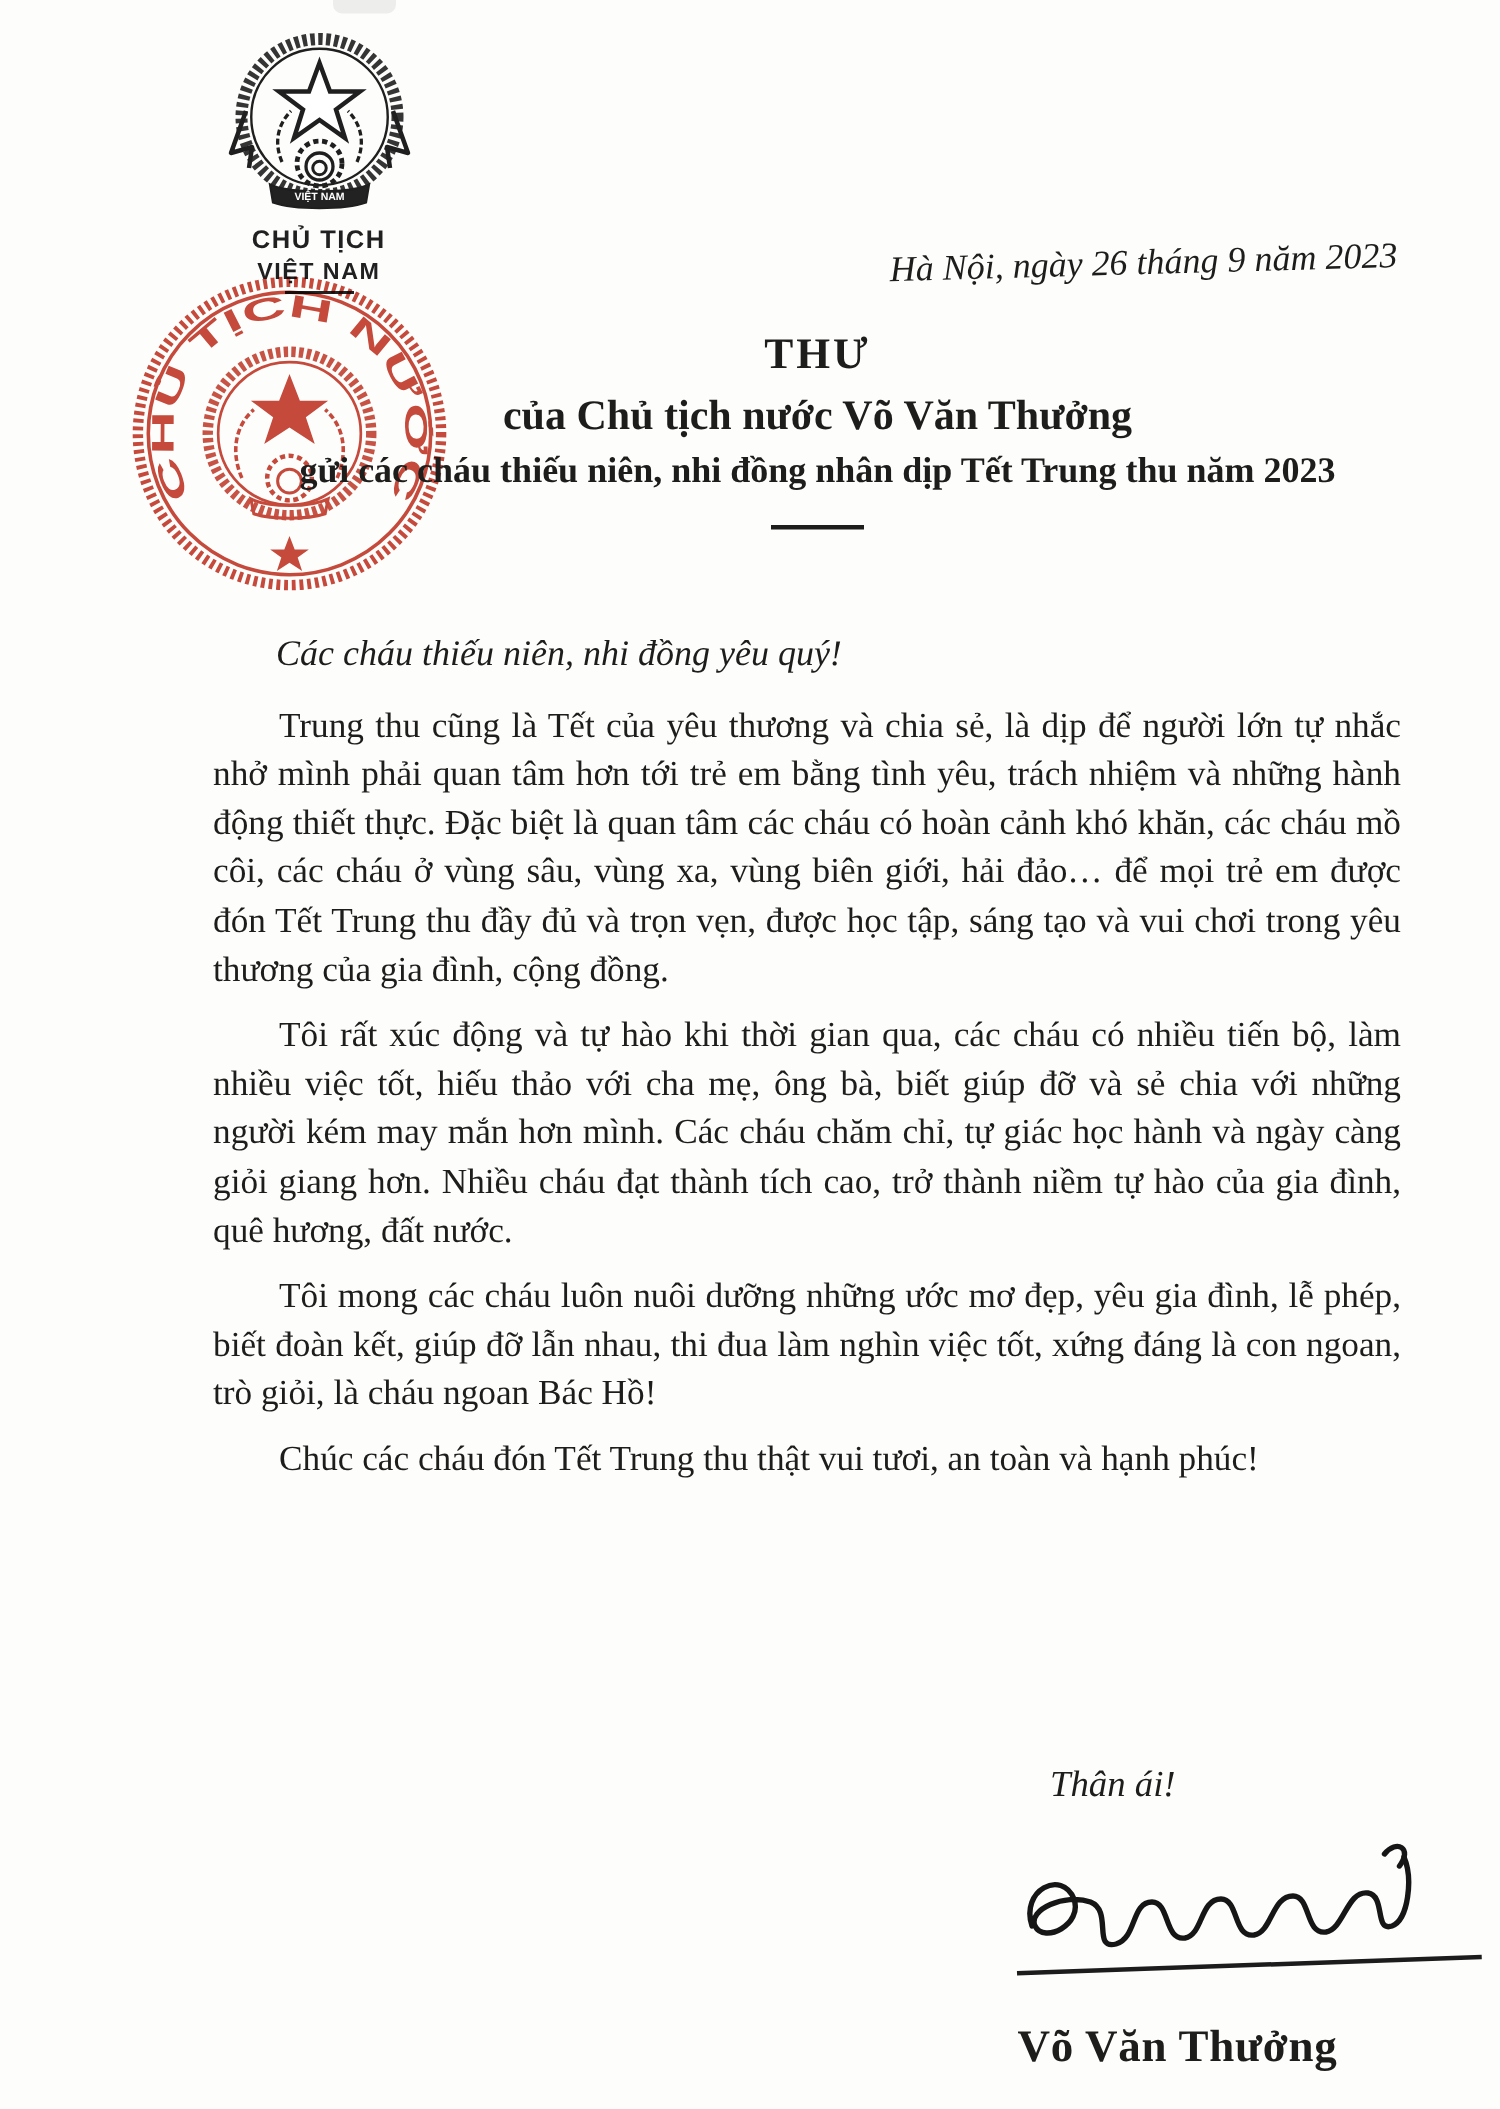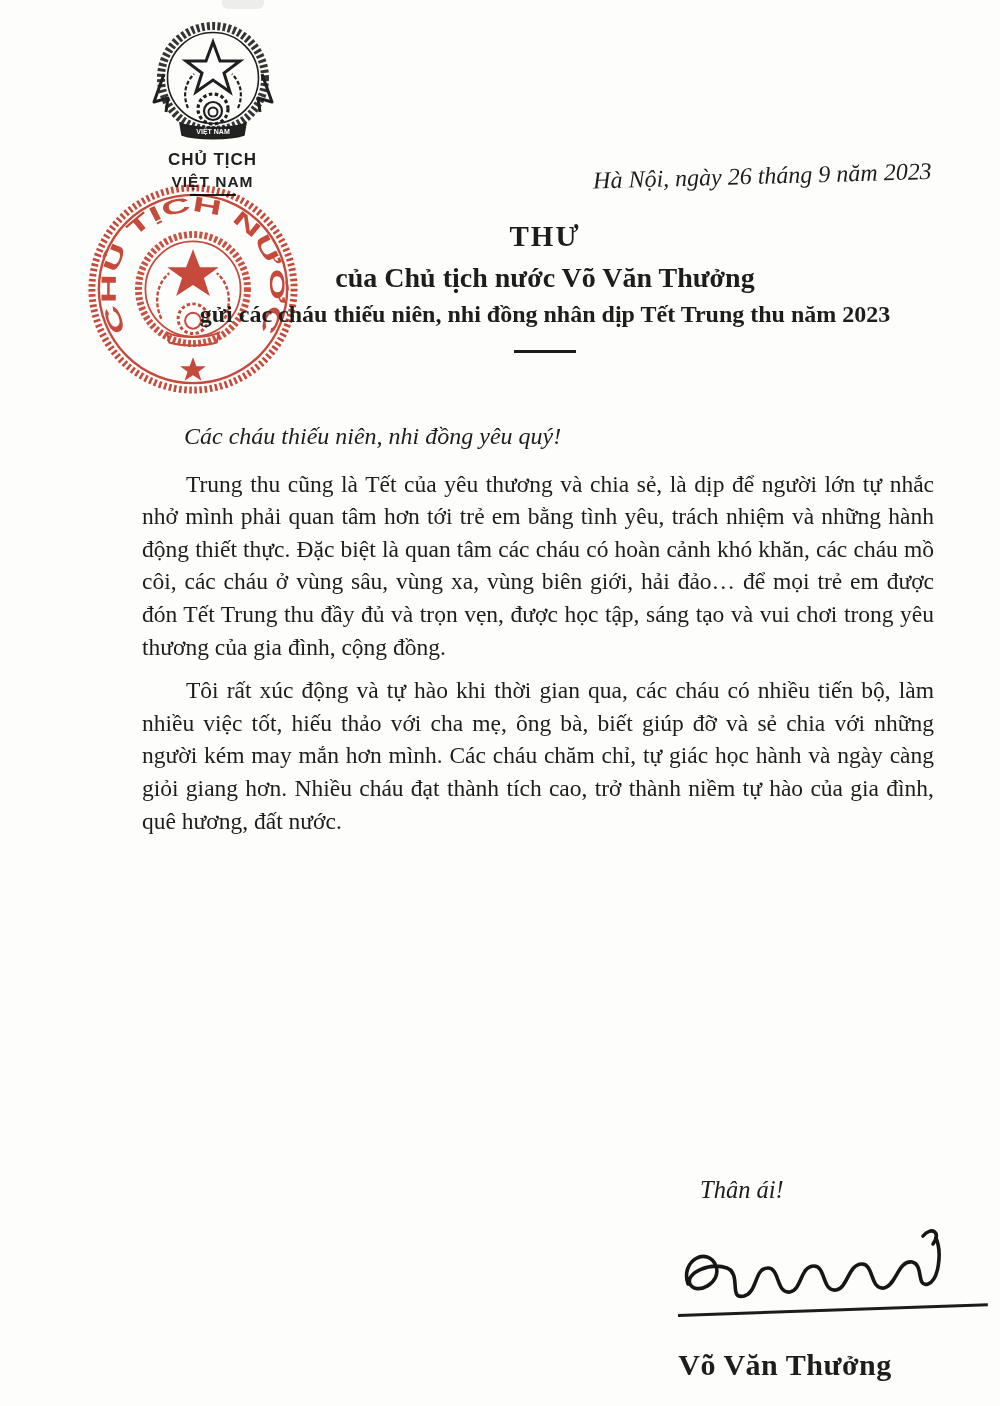--- a/index.html
+++ b/index.html
@@ -174,20 +174,22 @@
   <div class="h-title">THƯ</div>
   <div class="h-sub1">của Chủ tịch nước Võ Văn Thưởng</div>
   <div class="h-sub2">gửi các cháu thiếu niên, nhi đồng nhân dịp Tết Trung thu năm 2023</div>
   <div class="h-rule"></div>
 </div>
 
 <div class="abs body-text">
   <div class="salutation">Các cháu thiếu niên, nhi đồng yêu quý!</div>
   <p>Trung thu cũng là Tết của yêu thương và chia sẻ, là dịp để người lớn tự nhắc nhở mình phải quan tâm hơn tới trẻ em bằng tình yêu, trách nhiệm và những hành động thiết thực. Đặc biệt là quan tâm các cháu có hoàn cảnh khó khăn, các cháu mồ côi, các cháu ở vùng sâu, vùng xa, vùng biên giới, hải đảo… để mọi trẻ em được đón Tết Trung thu đầy đủ và trọn vẹn, được học tập, sáng tạo và vui chơi trong yêu thương của gia đình, cộng đồng.</p>
   <p>Tôi rất xúc động và tự hào khi thời gian qua, các cháu có nhiều tiến bộ, làm nhiều việc tốt, hiếu thảo với cha mẹ, ông bà, biết giúp đỡ và sẻ chia với những người kém may mắn hơn mình. Các cháu chăm chỉ, tự giác học hành và ngày càng giỏi giang hơn. Nhiều cháu đạt thành tích cao, trở thành niềm tự hào của gia đình, quê hương, đất nước.</p>
+  <p>Tôi mong các cháu luôn nuôi dưỡng những ước mơ đẹp, yêu gia đình, lễ phép, biết đoàn kết, giúp đỡ lẫn nhau, thi đua làm nghìn việc tốt, xứng đáng là con ngoan, trò giỏi, là cháu ngoan Bác Hồ!</p>
+  <p>Chúc các cháu đón Tết Trung thu thật vui tươi, an toàn và hạnh phúc!</p>
 </div>
 
 <div class="abs valediction">Thân ái!</div>
 
 <svg class="abs signature" width="276" height="96" viewBox="0 0 276 96">
   <g fill="none" stroke="#161616" stroke-width="3.6" stroke-linecap="round" stroke-linejoin="round">
     <path d="M12 62
              C 4 38 32 24 40 44
              C 46 61 20 74 14 62
              C 9 51 34 40 51 46

